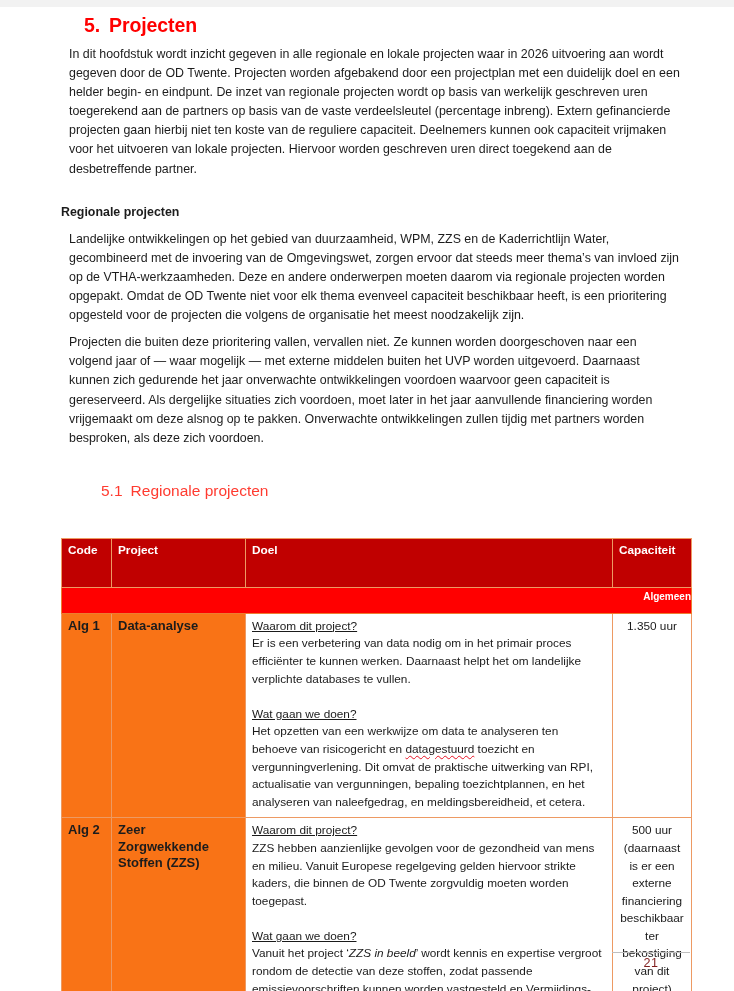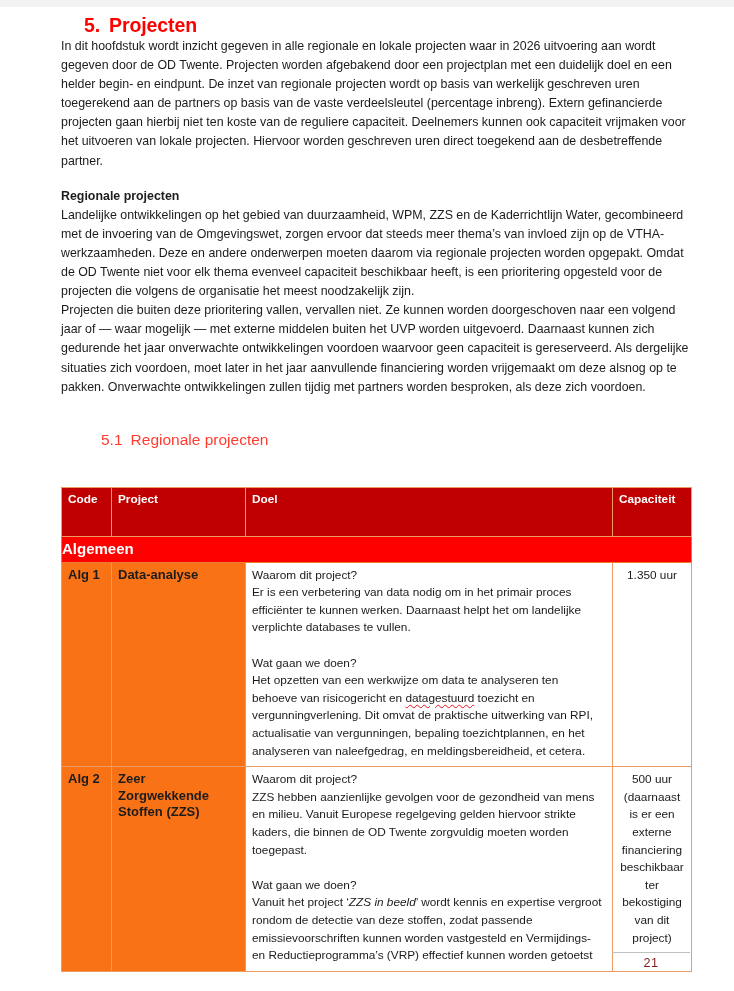--- a/index.html
+++ b/index.html
@@ -62,21 +62,21 @@
   .h2-num, .h2-text {
     font-size: 15.5px;
     font-weight: normal;
     color: #ff3b30;
   }
 
   
   p.body {
     font-size: 12.4px;
     line-height: 19.1px;
-    margin: 0;
+    margin: 8px;
     color: #1c1c1c;
     text-align: left;
   }
   .para-block { margin-top: 14px; }
   .lead { margin-top: 19px; }
   .sub-head {
     font-size: 12.4px;
     line-height: 19.1px;
     font-weight: bold;
     color: #1c1c1c;
@@ -107,22 +107,22 @@
     height: 38px;
     vertical-align: top;
     padding-top: 5px;
     border-color: #e08a4e;
   }
   th.c-capaciteit { text-align: left; }
   tr.section-row td {
     background: #ff0000;
     color: #ffffff;
     font-weight: bold;
-    text-align: left;
-    font-size: 15px;
+    text-align: right;
+    font-size: 10px;
     padding: 3px 0 4px 0;
     border-color: #ed7d31;
     height: 18px;
   }
   td.cell-code, td.cell-project {
     background: #f97316;
     font-weight: bold;
     color: #1c1c1c;
     line-height: 16.5px;
     font-size: 13px;
@@ -142,20 +142,21 @@
     font-size: 11.8px;
     padding-top: 5px;
     border-radius: 24px;
   }
   .col-code  { width: 50px; }
   .col-proj  { width: 134px; }
   .col-doel  { width: 367px; }
   .col-cap   { width: 79px; }
 
   .u-head {
+    text-decoration: underline;
     display: block;
   }
   .blank-line { display: block; height: 17.6px; }
   .squiggle {
     text-decoration: underline;
     text-decoration-style: wavy;
     text-decoration-color: #e81123;
     text-decoration-thickness: 1px;
     text-underline-offset: 2px;
   }

